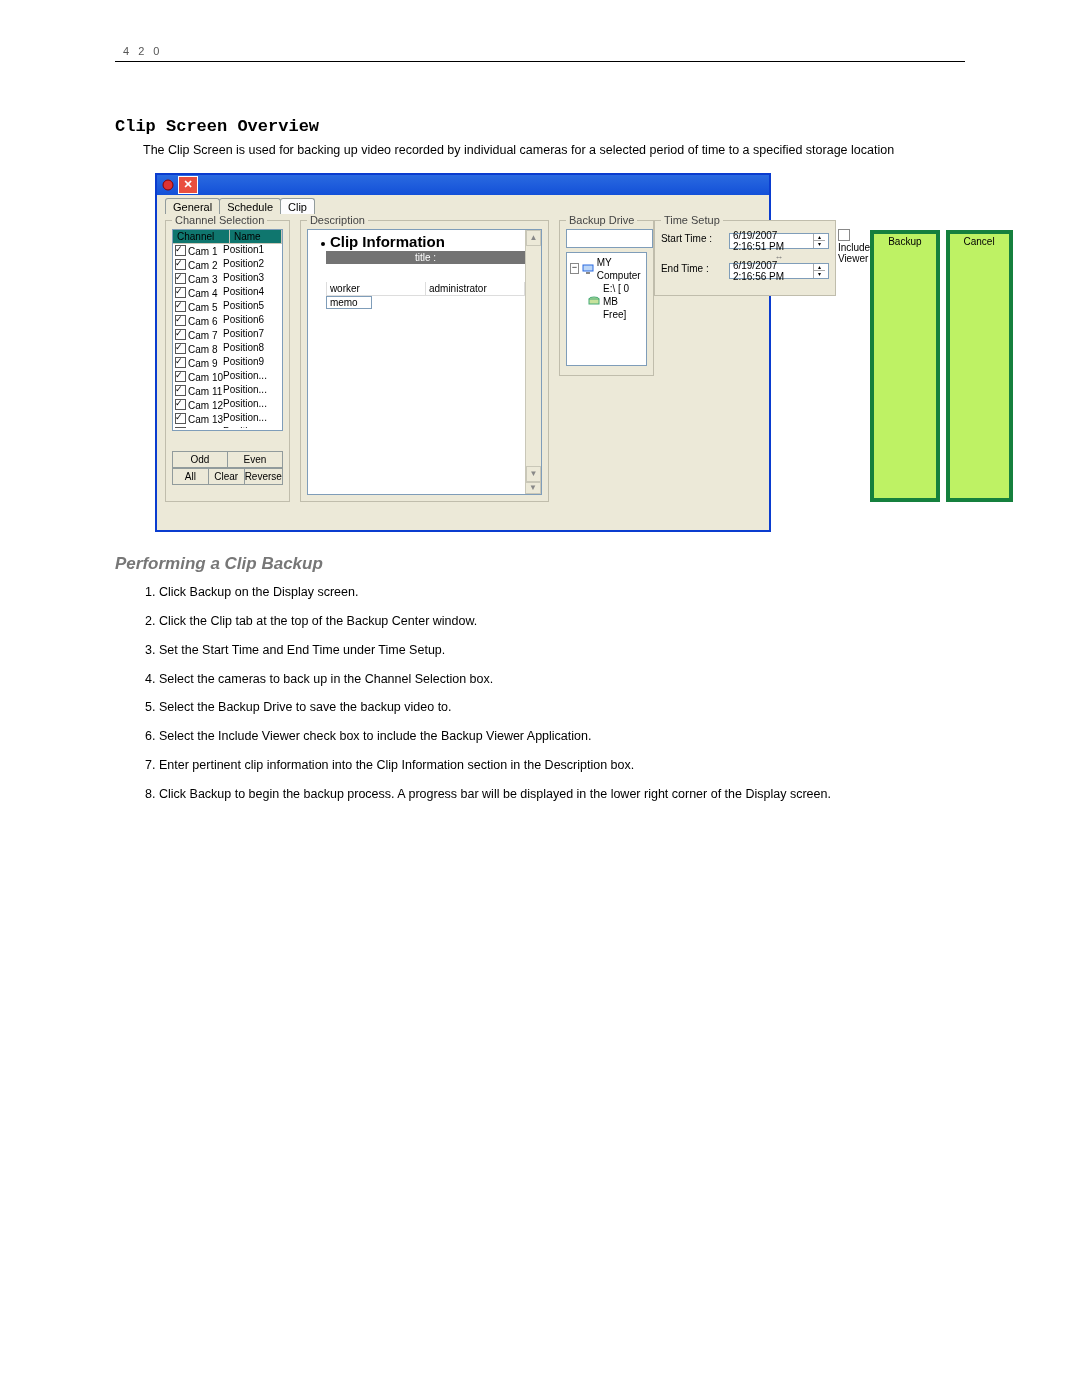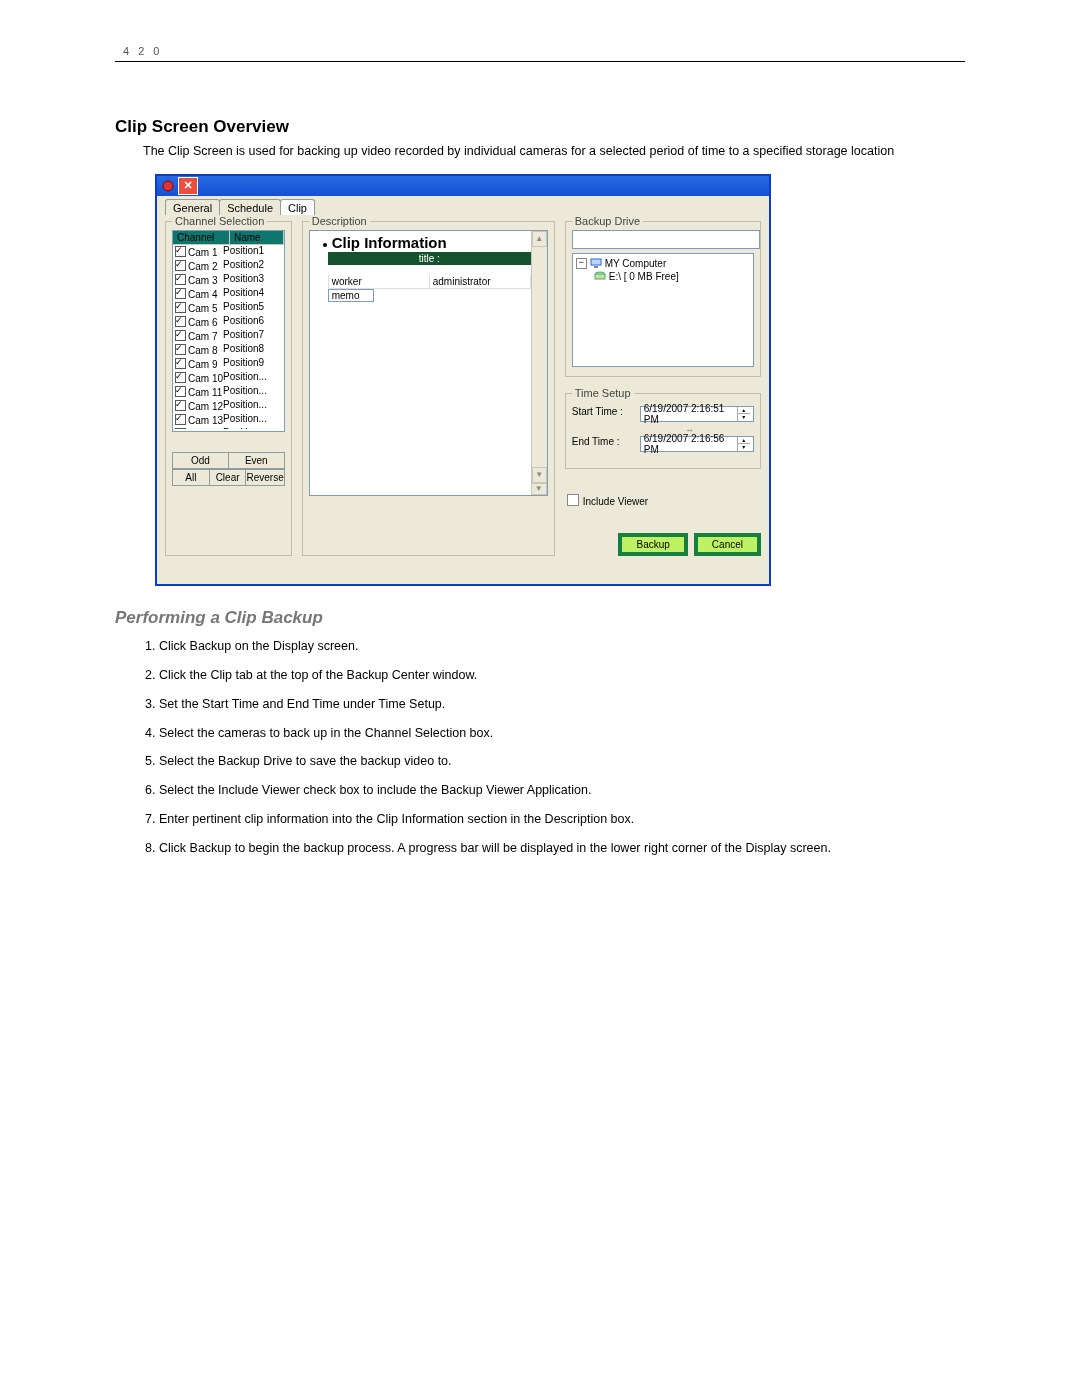--- a/index.html
+++ b/index.html
@@ -1,19 +1,19 @@
 <!DOCTYPE html>
 <html><head>
 <meta charset="utf-8">
 <style>
 body{margin:0;background:#fff;font-family:Arial,Helvetica,sans-serif;color:#000;font-size:12.5px}
 .page{width:850px;margin:45px auto 0;padding:0 25px}
 .pnum{font-size:11px;letter-spacing:3px;margin:0 0 4px 8px;color:#555}
 hr.rule{border:0;border-top:1px solid #000;margin:0 0 55px}
-h2.sec{font-family:Liberation Sans, sans-serif;font-weight:bold;font-size:17px;margin:12px 0 6px}
+h2.sec{font-family:Liberation Mono, monospace;font-weight:bold;font-size:17px;margin:12px 0 6px}
 .desc{margin:0 0 14px 28px;line-height:1.35}
 h2.sub{font-family:Arial;font-style:italic;font-weight:bold;font-size:17px;color:#777;margin:22px 0 10px}
 ol.steps{margin:0 0 0 44px;padding:0}
 ol.steps li{margin:0 0 12px;line-height:1.35}
 
 
 .win{width:612px;margin-left:40px;border:2px solid #0a3ccf}
 .titlebar{display:flex;align-items:center;background:linear-gradient(#2a6ae0,#1350d8);height:20px;padding:0 2px}
 .tb-ico{width:12px;height:12px;margin:0 4px 0 3px;display:inline-flex;align-items:center;justify-content:center}
 .tb-txt{color:#fff;font-weight:bold;font-size:11px;flex:1}
@@ -41,29 +41,29 @@
 .btn+.btn{border-left:0}
 .btnrow2{display:flex}
 
 .dsc{width:246px}
 .dscin{border:1px solid #7f9db9;background:#fff;height:252px;font-size:10px;position:relative}
 .dscin .scroll{position:absolute;right:0;top:0;bottom:0;width:15px;background:#ece9d8;border-left:1px solid #c9c7b8}
 .dscin .scroll .arr{height:14px;border:1px solid #c9c7b8;display:flex;align-items:center;justify-content:center;font-size:8px;color:#888}
 .dscin .scroll .arr.bt{position:absolute;bottom:0;left:0;right:0}
 .ci{padding:3px 3px 0;font-weight:bold;font-size:15px}
 .bullet{display:inline-block;width:4px;height:4px;background:#000;border-radius:50%;margin:0 5px 1px 10px}
-.titlerow{background:#14532d;color:#fff;margin:1px 16px 10px 18px;padding:1px 3px;font-size:10px;text-align:center}
+.titlerow{background:#737373;color:#fff;margin:1px 16px 18px 18px;padding:1px 3px;font-size:10px;text-align:center}
 .tworow{display:flex;margin:0 16px 0 18px;border:1px solid #ddd;border-top:0}
 .tworow>div{flex:1;padding:1px 3px}
 .tworow>div:first-child{border-right:1px solid #ddd}
 .memo{margin:0 16px 0 18px;border:1px solid #7f9db9;padding:0 3px;width:38px;font-size:10px}
 .dscbot{border:1px solid #7f9db9;border-top:0;height:12px;background:#fff;margin-top:-1px;position:relative}
 .dscbot .arr{position:absolute;right:0;top:0;width:14px;height:10px;border:1px solid #c9c7b8;background:#ece9d8;font-size:8px;text-align:center;color:#888}
 
-.rcol{width:202px;display:flex;flex-direction:column;gap:16px}
+.rcol{width:202px;display:flex;flex-direction:row;gap:0}
 .bkd{height:140px}
 .bkd input{width:100%;border:1px solid #7f9db9;height:15px;font-size:10px}
 .tree{border:1px solid #7f9db9;background:#fff;height:106px;margin-top:4px;font-size:10px;padding:3px}
 .tree .l1,.tree .l2{display:flex;align-items:center;line-height:13px}
 .tree .l2{margin-left:18px}
 .exp{display:inline-block;width:9px;height:9px;border:1px solid #888;text-align:center;line-height:7px;font-size:9px;margin-right:3px}
 .cico{width:12px;height:10px;margin-right:3px;display:inline-block}
 .ts{height:56px;padding-top:12px}
 .ts .trow{display:flex;align-items:flex-start;font-size:10px;margin-bottom:8px}
 .ts .trow .lbl{width:68px}

